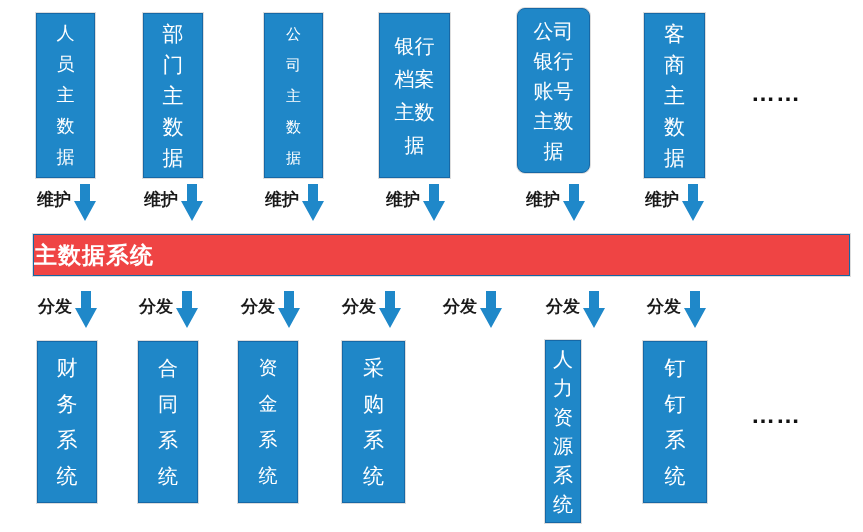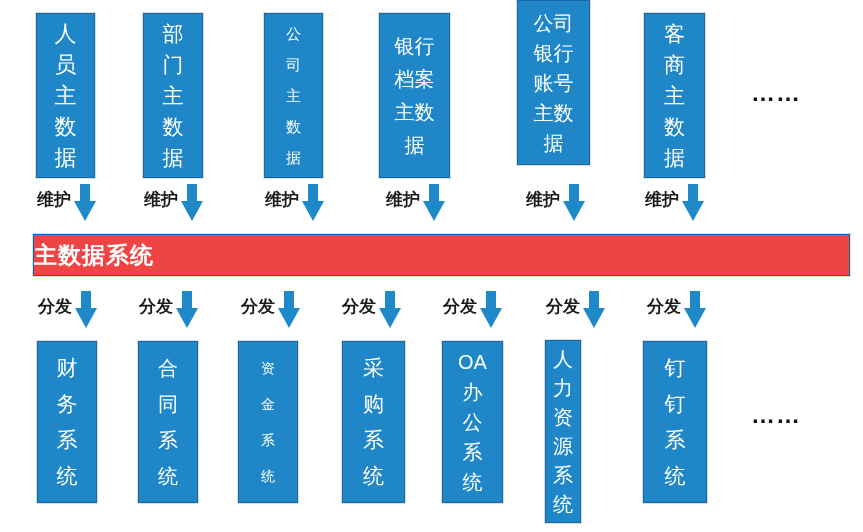--- a/index.html
+++ b/index.html
@@ -7,30 +7,30 @@
     position:relative;width:863px;height:532px;background:#fff;overflow:hidden;
     font-family:"Liberation Sans","DejaVu Sans",sans-serif;
   }
   .box{
     position:absolute;box-sizing:border-box;
     background:#1f87c8;border:1px solid #1668a6;box-shadow:0 0 0 1px #dddddd;
     color:#fff;display:flex;align-items:center;justify-content:center;
     text-align:center;word-break:break-all;
   }
   
-  .t0{left:36px;top:13px;width:59px;height:165px;font-size:22px;line-height:31px;padding:0 17px;}
+  .t0{left:36px;top:13px;width:59px;height:165px;font-size:18px;line-height:31px;padding:0 17px;}
   .t1{left:143px;top:13px;width:60px;height:165px;font-size:21px;line-height:31px;padding:0 17px;}
   .t2{left:264px;top:13px;width:59px;height:165px;font-size:15px;line-height:31px;padding:0 17px;}
   .t3{left:379px;top:13px;width:71px;height:165px;font-size:20px;line-height:33px;padding:0 13px;}
-  .t4{left:517px;top:0;width:73px;height:165px;font-size:20px;line-height:30px;padding:0 14px;}
+  .t4{left:517px;top:8px;width:73px;height:165px;font-size:20px;line-height:30px;padding:0 14px;border-radius:8px;}
   .t5{left:644px;top:13px;width:61px;height:165px;font-size:21px;line-height:31px;padding:0 17px;justify-content:center;}
   
   .b0{left:37px;top:341px;width:60px;height:162px;font-size:21px;line-height:36px;padding:0 17px;}
   .b1{left:138px;top:341px;width:60px;height:162px;font-size:20px;line-height:36px;padding:0 17px;}
-  .b2{left:238px;top:341px;width:60px;height:162px;font-size:14px;line-height:36px;padding:0 17px;}
+  .b2{left:238px;top:341px;width:60px;height:162px;font-size:19px;line-height:36px;padding:0 17px;}
   .b3{left:342px;top:341px;width:63px;height:162px;font-size:21px;line-height:36px;padding:0 18px;}
   .b4{left:442px;top:341px;width:61px;height:162px;font-size:20px;line-height:30px;padding:0 15px;}
   .b5{left:545px;top:340px;width:36px;height:183px;font-size:20px;line-height:29px;padding:0 17px;}
   .b6{left:643px;top:341px;width:64px;height:162px;font-size:21px;line-height:36px;padding:0 19px;}
   
   .hub{
     position:absolute;left:33px;top:234px;width:817px;height:42px;box-sizing:border-box;
     background:#ef4444;border:1px solid #1466a4;box-shadow:0 0 0 1px #dddddd;
     color:#fff;font-size:23px;font-weight:600;letter-spacing:1px;
     display:flex;align-items:center;justify-content:flex-start;
@@ -163,23 +163,20 @@
     </div>
   <div class="box b1">
       <span>合同系统</span>
     </div>
   <div class="box b2">
       <span>资金系统</span>
     </div>
   <div class="box b3">
       <span>采购系统</span>
     </div>
-  <div class="box b4">
-      <span>OA办公系统</span>
-    </div>
   <div class="box b5">
       <span>人力资源系统</span>
     </div>
   <div class="box b6">
       <span>钉钉系统</span>
     </div>
   <div class="dots dots-bottom">……</div>
 
 </div>
 

